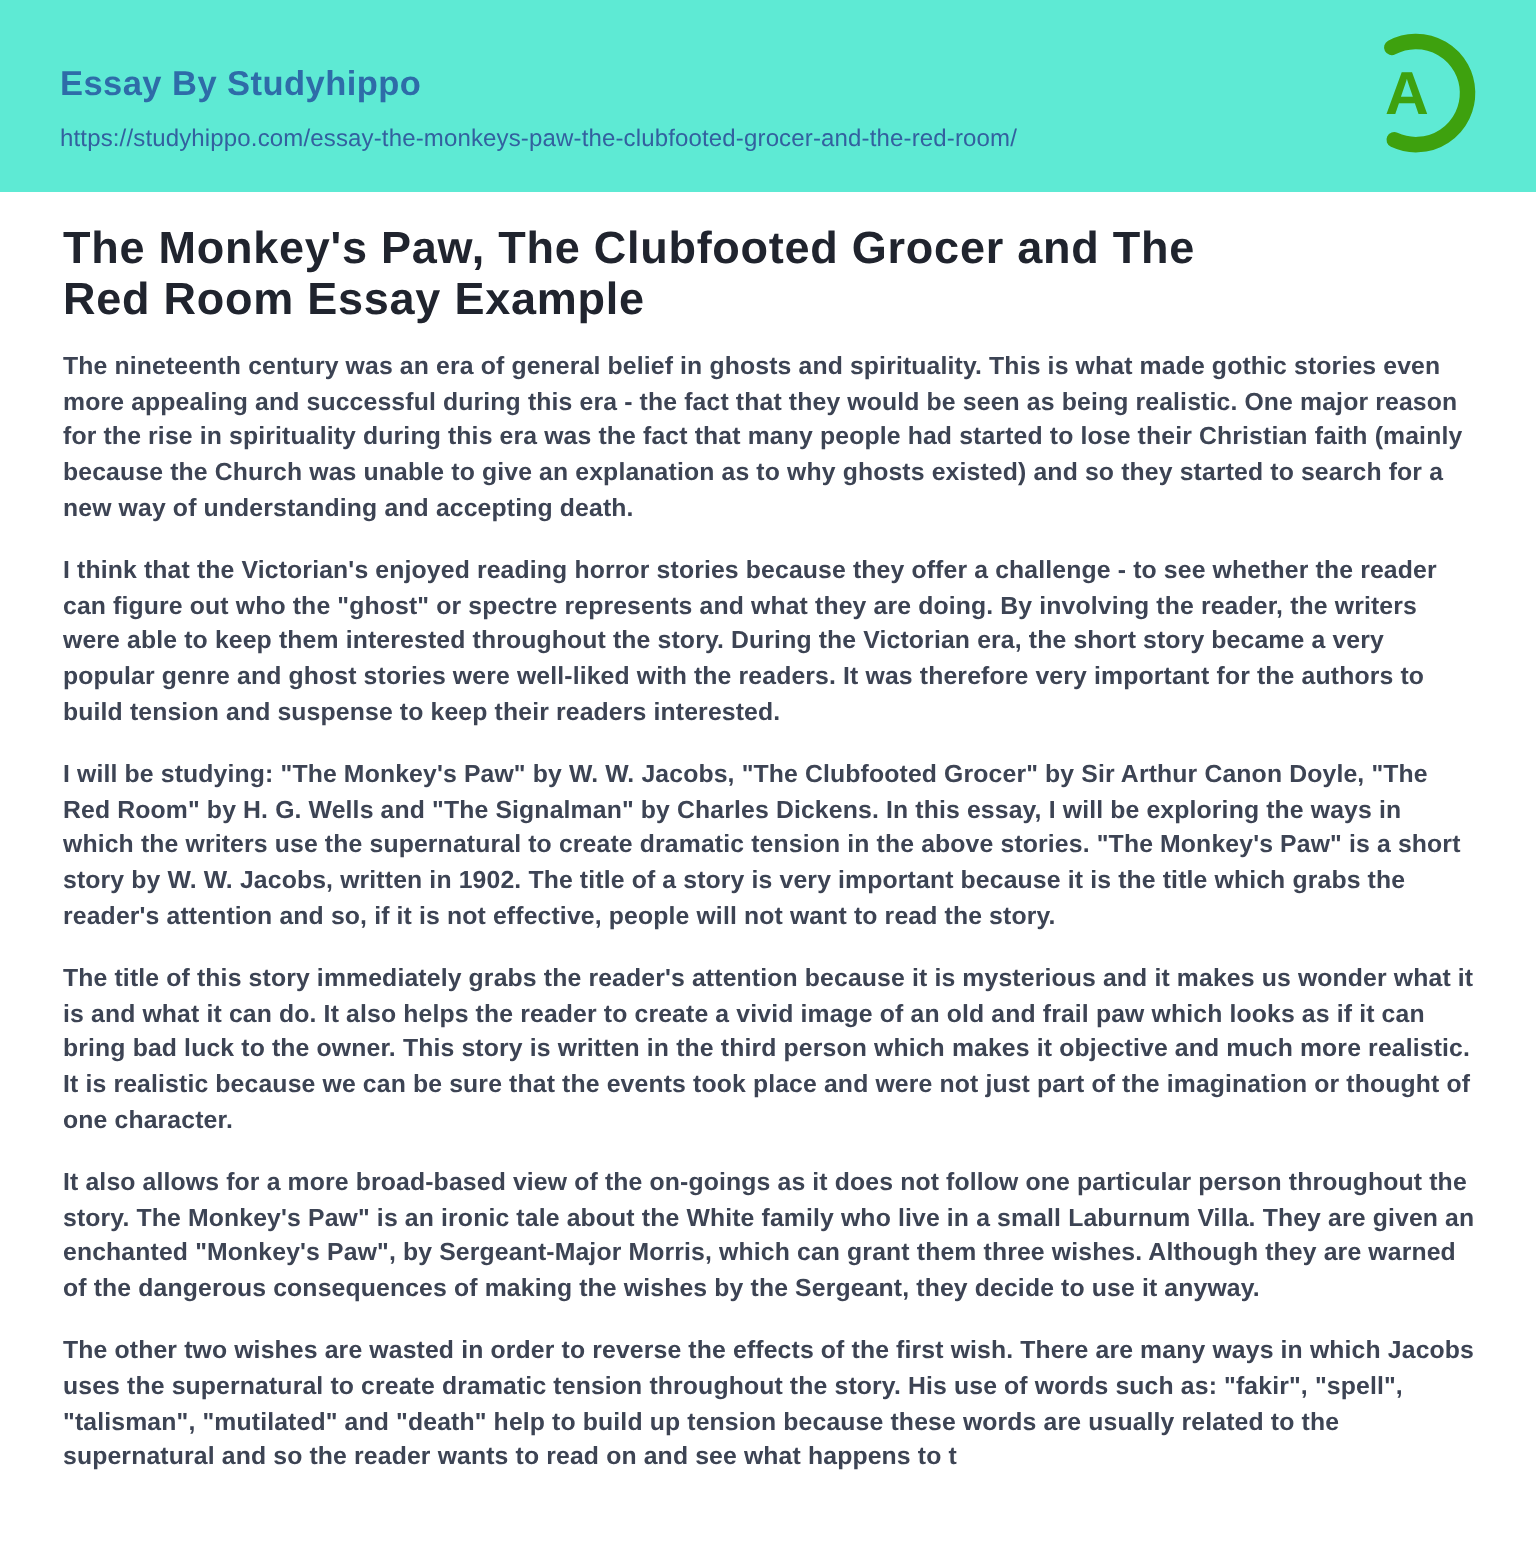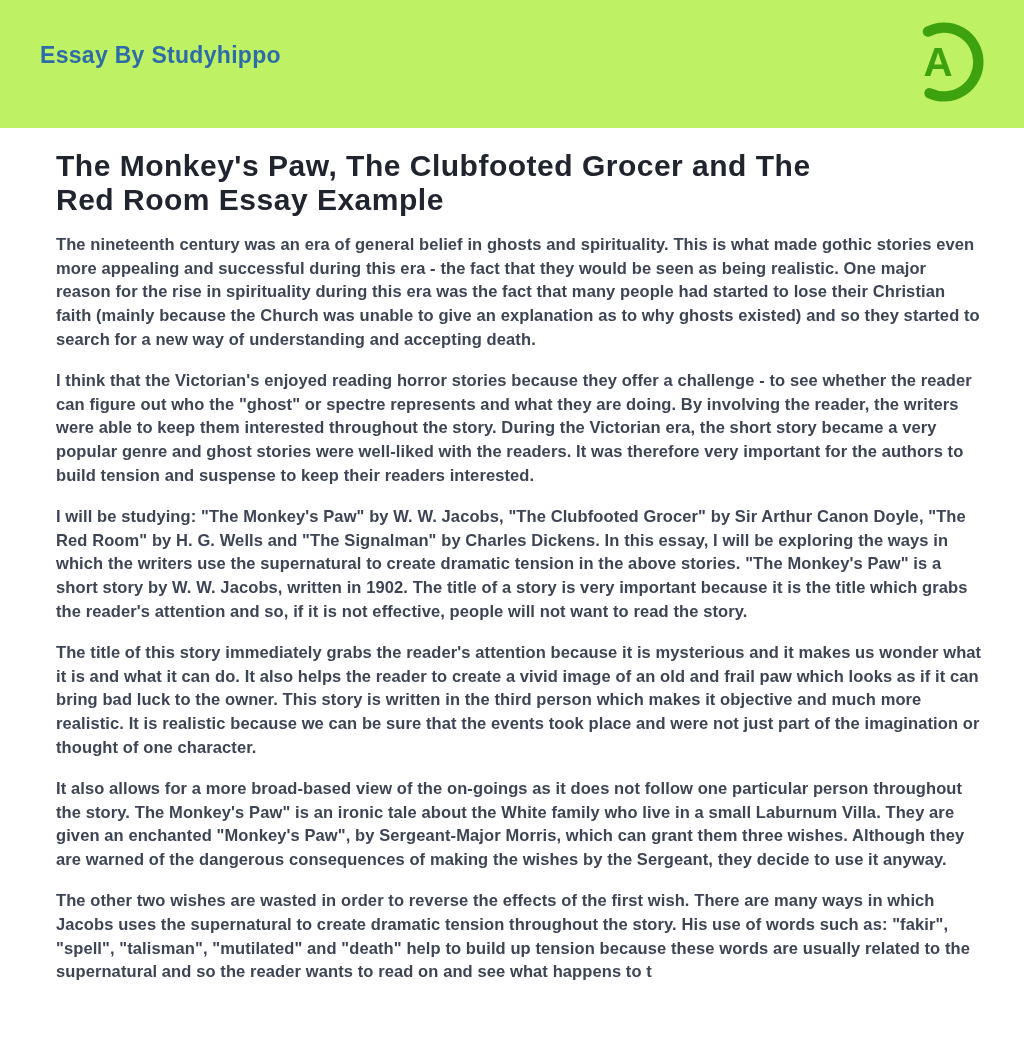--- a/index.html
+++ b/index.html
@@ -6,21 +6,21 @@
   html, body {
     width: 1024px;
     background: #ffffff;
     font-family: "Liberation Sans", sans-serif;
   }
   body { min-height: 1037px; }
 
   .page-header {
     width: 1024px;
     height: 128px;
-    background: #bef264;
+    background: #5eead4;
     position: relative;
     padding: 42px 40px 0 40px;
   }
   .site-title {
     font-size: 23px;
     font-weight: 700;
     color: #2e6ca8;
     letter-spacing: 0.3px;
     line-height: 1.2;
   }
@@ -36,21 +36,21 @@
   .logo-wrap {
     position: absolute;
     top: 19px;
     right: 37px;
     width: 86px;
     height: 86px;
   }
   .logo-wrap svg { display: block; width: 86px; height: 86px; }
 
   .content {
-    padding: 21px 40px 0 56px;
+    padding: 21px 40px 0 42px;
   }
   .essay-title {
     max-width: 790px;
     font-size: 30px;
     font-weight: 800;
     letter-spacing: 0.5px;
     line-height: 1.13;
     color: #20242e;
     margin-bottom: 16px;
   }
@@ -62,20 +62,21 @@
     letter-spacing: 0.1px;
     margin-bottom: 17px;
     font-weight: bold;
   }
 </style>
 </head>
 <body>
 
 <header class="page-header">
   <div class="site-title">Essay By Studyhippo</div>
+  <a class="page-url">https://studyhippo.com/essay-the-monkeys-paw-the-clubfooted-grocer-and-the-red-room/</a>
   <div class="logo-wrap">
     <svg viewBox="0 0 100 100" aria-hidden="true">
       <path d="M 31.2 14.7 A 40 40 0 1 1 33.1 86.3" fill="none" stroke="#3ea10e" stroke-width="12" stroke-linecap="round"></path>
       <text x="43" y="66" text-anchor="middle" font-size="47" font-weight="bold" fill="#3ea10e" font-family="Liberation Sans, sans-serif">A</text>
     </svg>
   </div>
 </header>
 
 <main class="content">
   <h1 class="essay-title">The Monkey's Paw, The Clubfooted Grocer and The Red Room Essay Example</h1>

